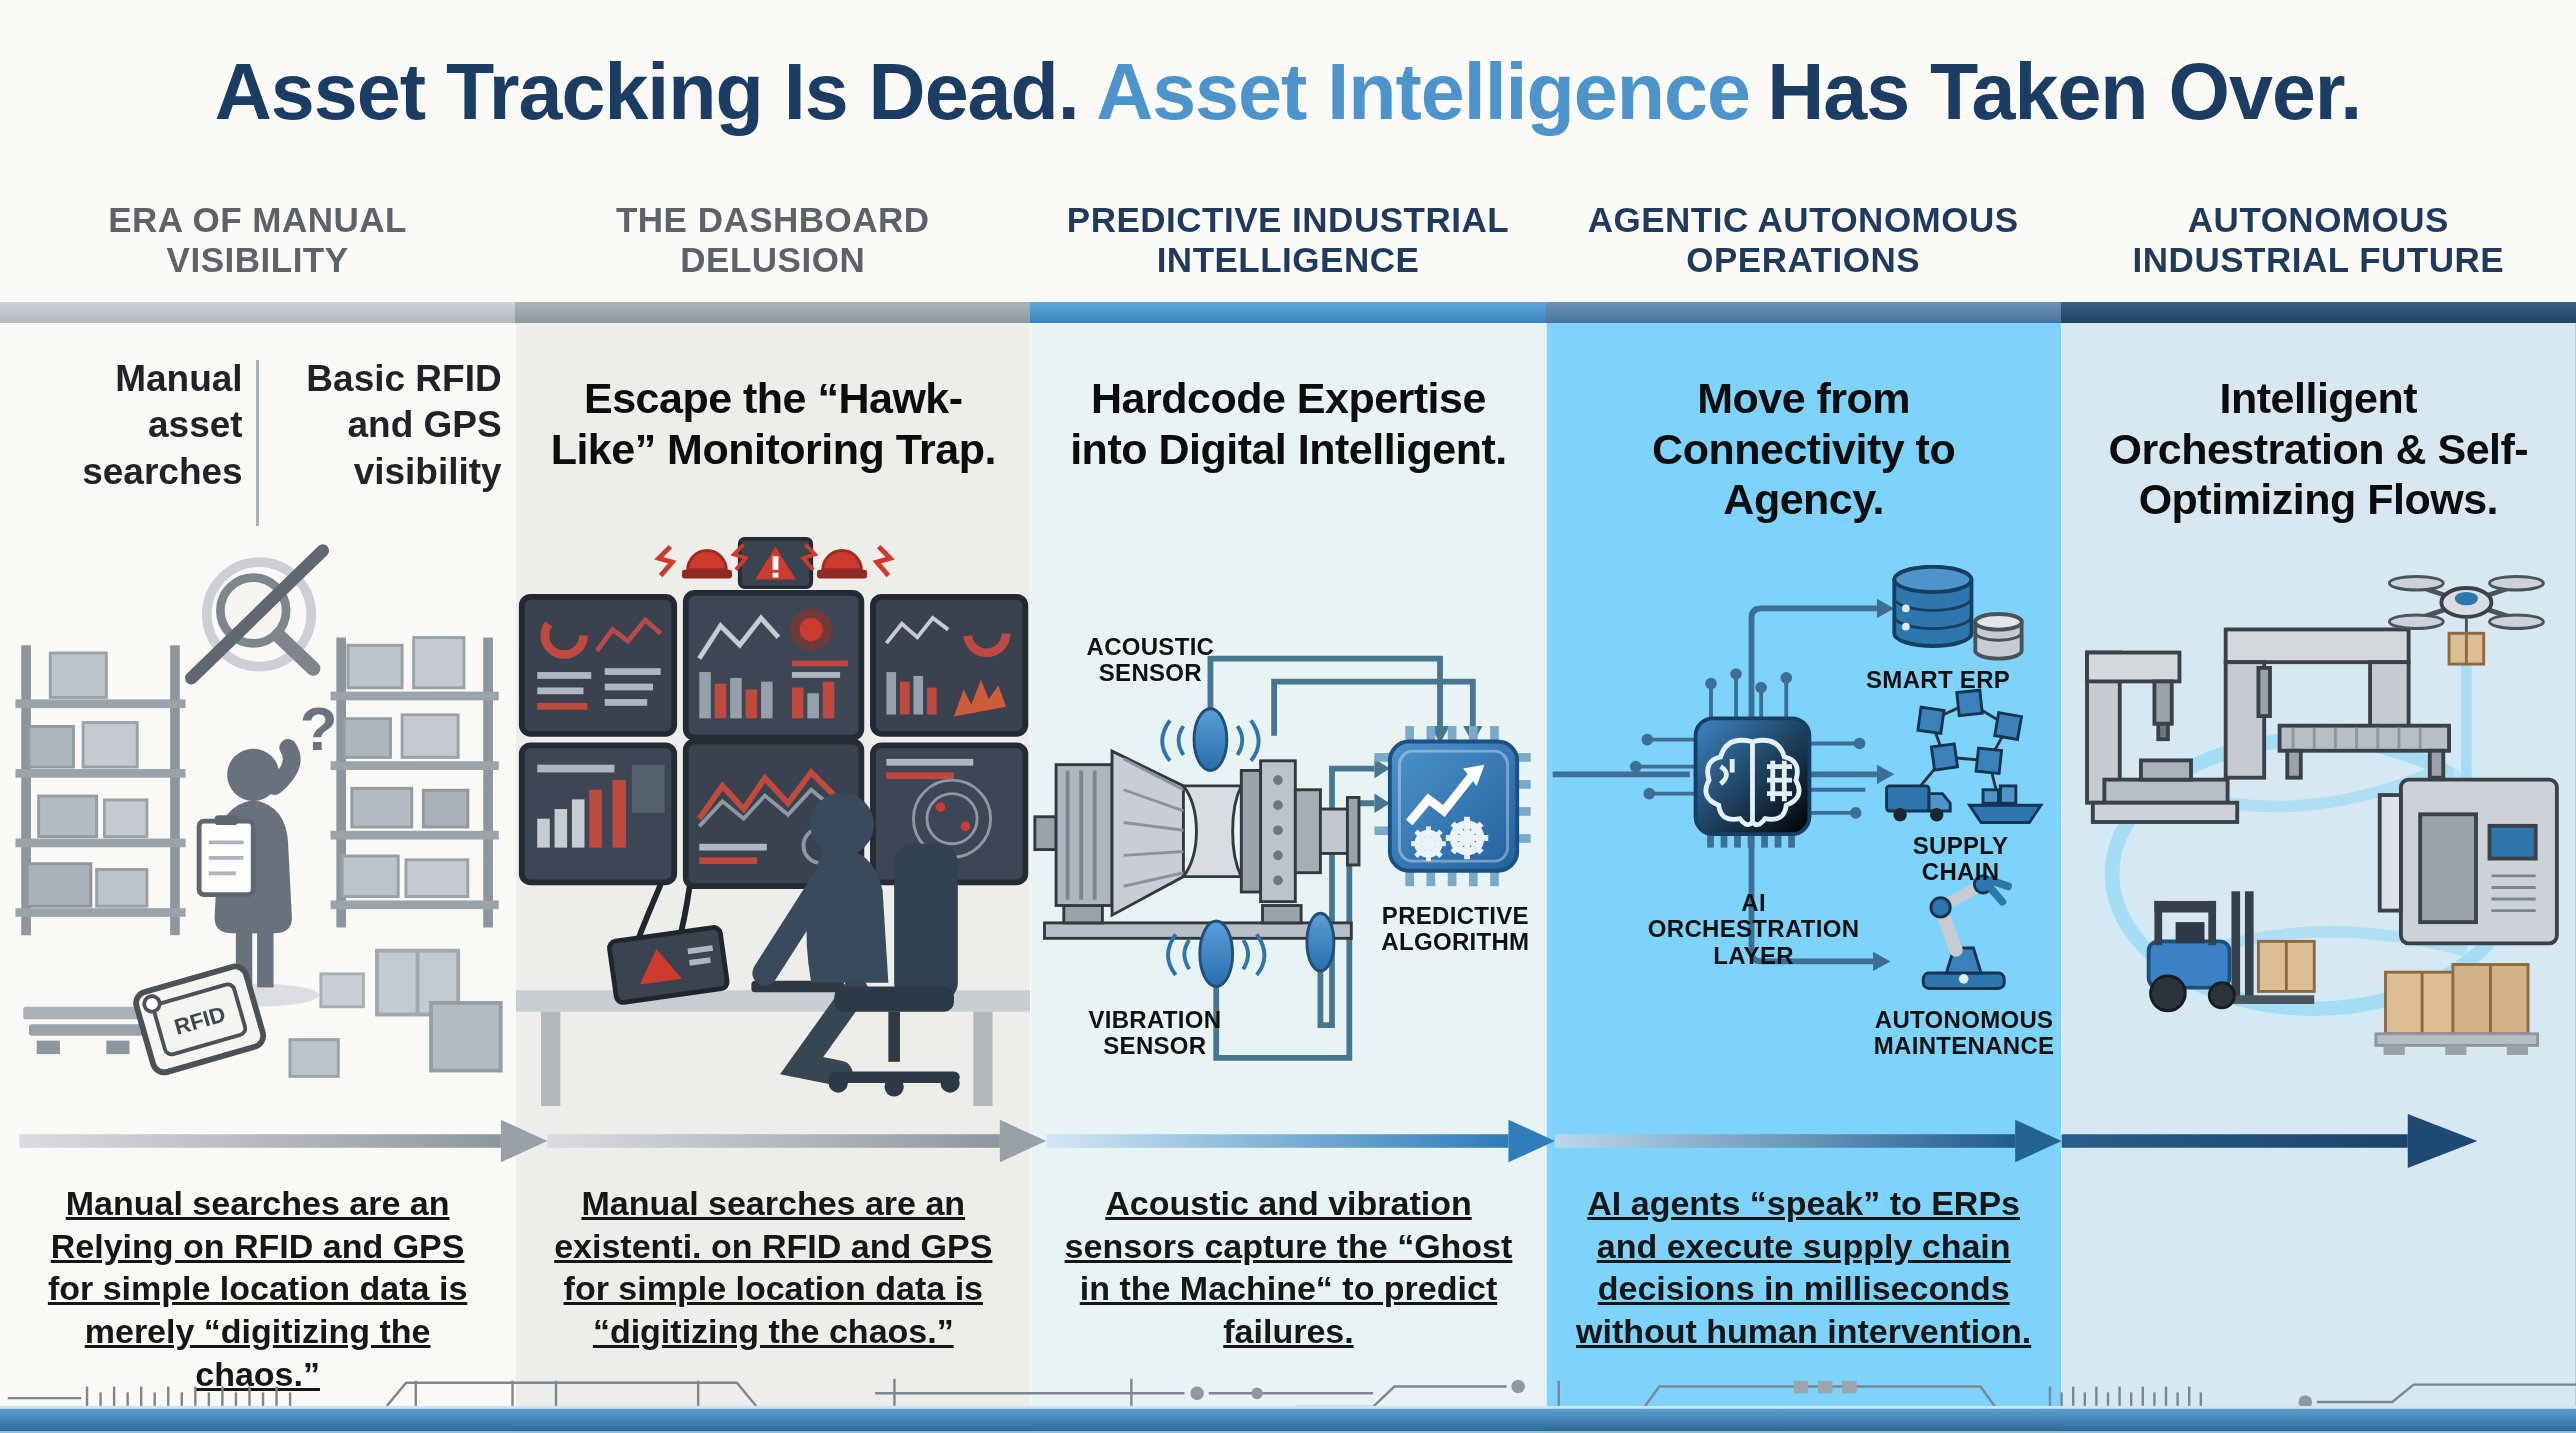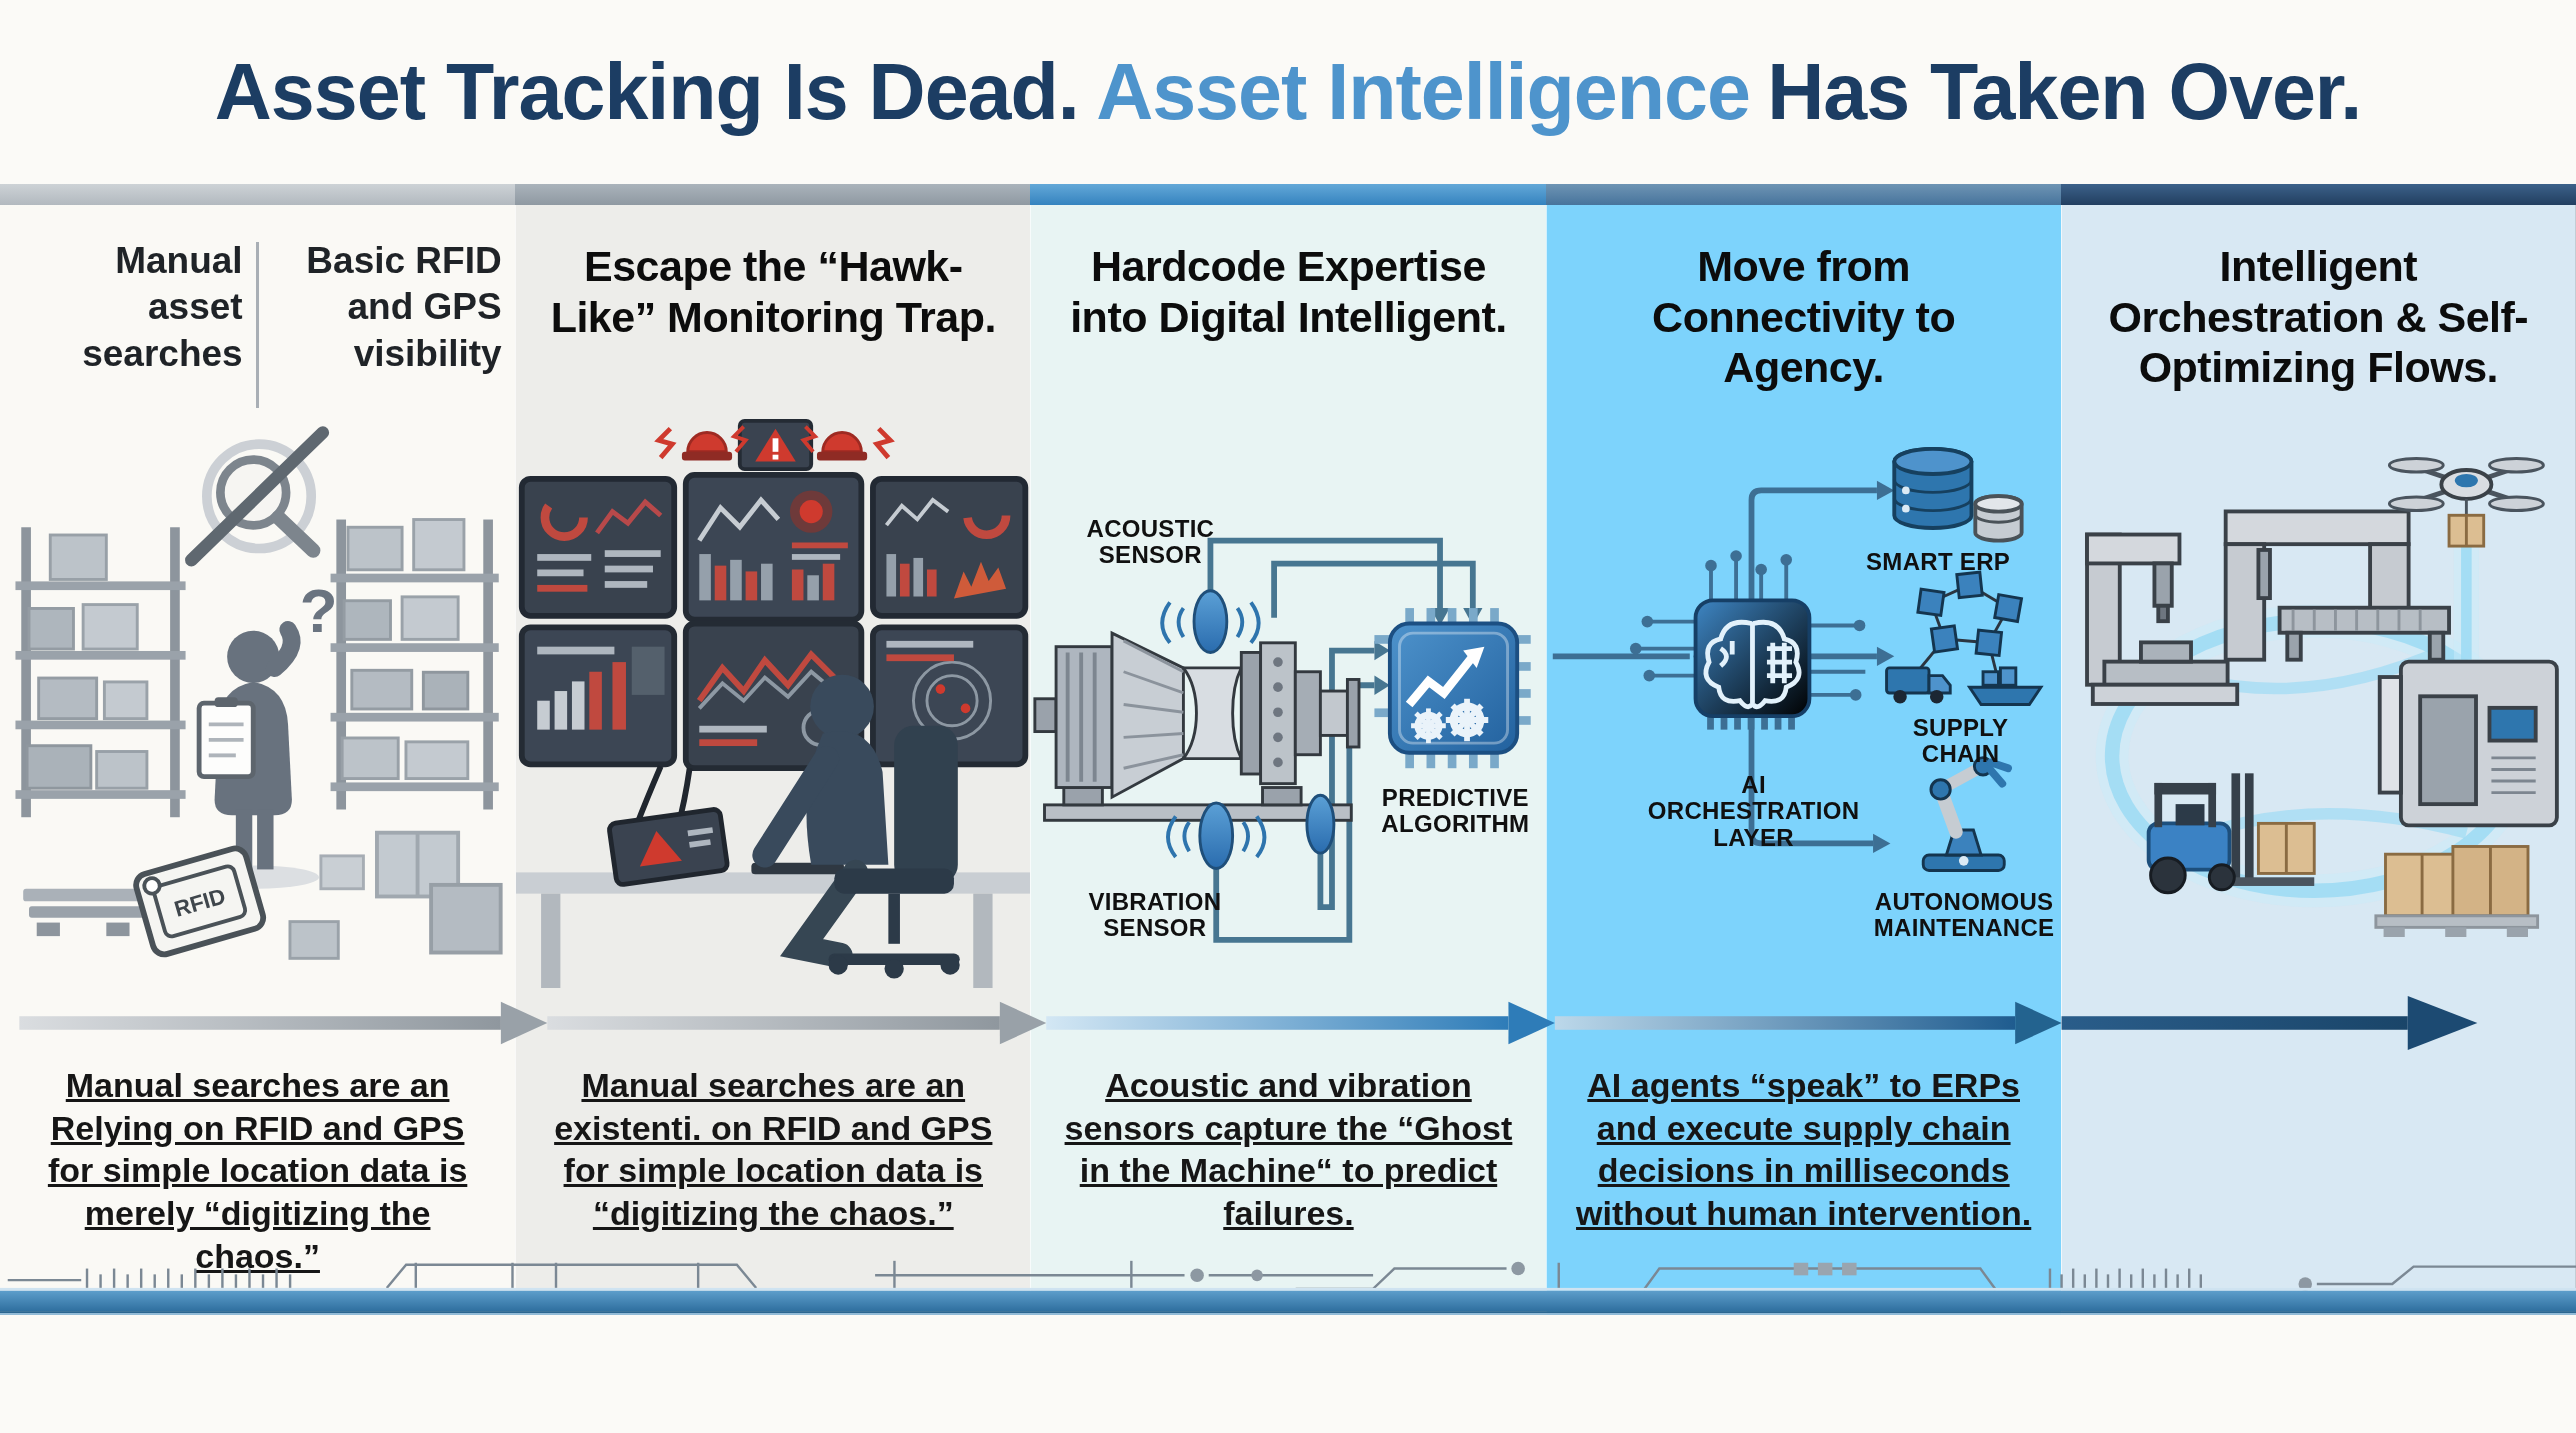--- a/index.html
+++ b/index.html
@@ -34,21 +34,21 @@
   .columns { position:relative; height:1110px; display:flex; }
   .col { width:20%; position:relative; border-left:1.9px solid rgba(255,255,255,.65); }
   .col:first-child { border-left:none; }
   .col-bg-1 { background:#faf9f5; }
   .col-bg-2 { background:#ededea; }
   .col-bg-3 { background:#e8f4f3; }
   .col-bg-4 { background:#7dd3fc; }
   .col-bg-5 { background:#d8e8f3; border-right:1.9px solid #c3ccd4; }
 
   .col-top { height:214px; }
-  .headline { padding:36px 25px 0; text-align:center; font-size:43px; font-weight:700;
+  .headline { padding:50px 25px 0; text-align:center; font-size:43px; font-weight:700;
               letter-spacing:-0.5px; color:#0c0c0c; line-height:1.18; }
   .sub-row { display:flex; padding-top:33px; }
   .sub-cell { width:50%; text-align:right; font-size:37px; font-weight:600;
               color:#1f2327; line-height:1.25; padding:0 13.5px; }
   .sub-div { width:2.9px; background:#a9afb5; height:166px; margin-top:3.9px; }
 
   .col-art { position:relative; height:571px; }
   .col-art > svg { position:absolute; inset:0; }
 
   .art-label { position:absolute; font-size:24px; font-weight:700; color:#101010;
@@ -70,20 +70,27 @@
 <body>
 
 <div class="page">
 
   <header class="title-row">
     <span class="t-navy">Asset Tracking Is Dead.</span>
     <span class="t-blue">Asset Intelligence</span>
     <span class="t-navy">Has Taken Over.</span>
   </header>
 
+  <div class="headers-row">
+    <div class="col-header hdr-gray">ERA OF MANUAL VISIBILITY</div>
+    <div class="col-header hdr-gray">THE DASHBOARD DELUSION</div>
+    <div class="col-header hdr-navy">PREDICTIVE INDUSTRIAL INTELLIGENCE</div>
+    <div class="col-header hdr-navy">AGENTIC AUTONOMOUS OPERATIONS</div>
+    <div class="col-header hdr-navy">AUTONOMOUS INDUSTRIAL FUTURE</div>
+  </div>
 
   <div class="bar-row">
     <div class="bar-1"></div>
     <div class="bar-2"></div>
     <div class="bar-3"></div>
     <div class="bar-4"></div>
     <div class="bar-5"></div>
   </div>
 
   <div class="columns">

